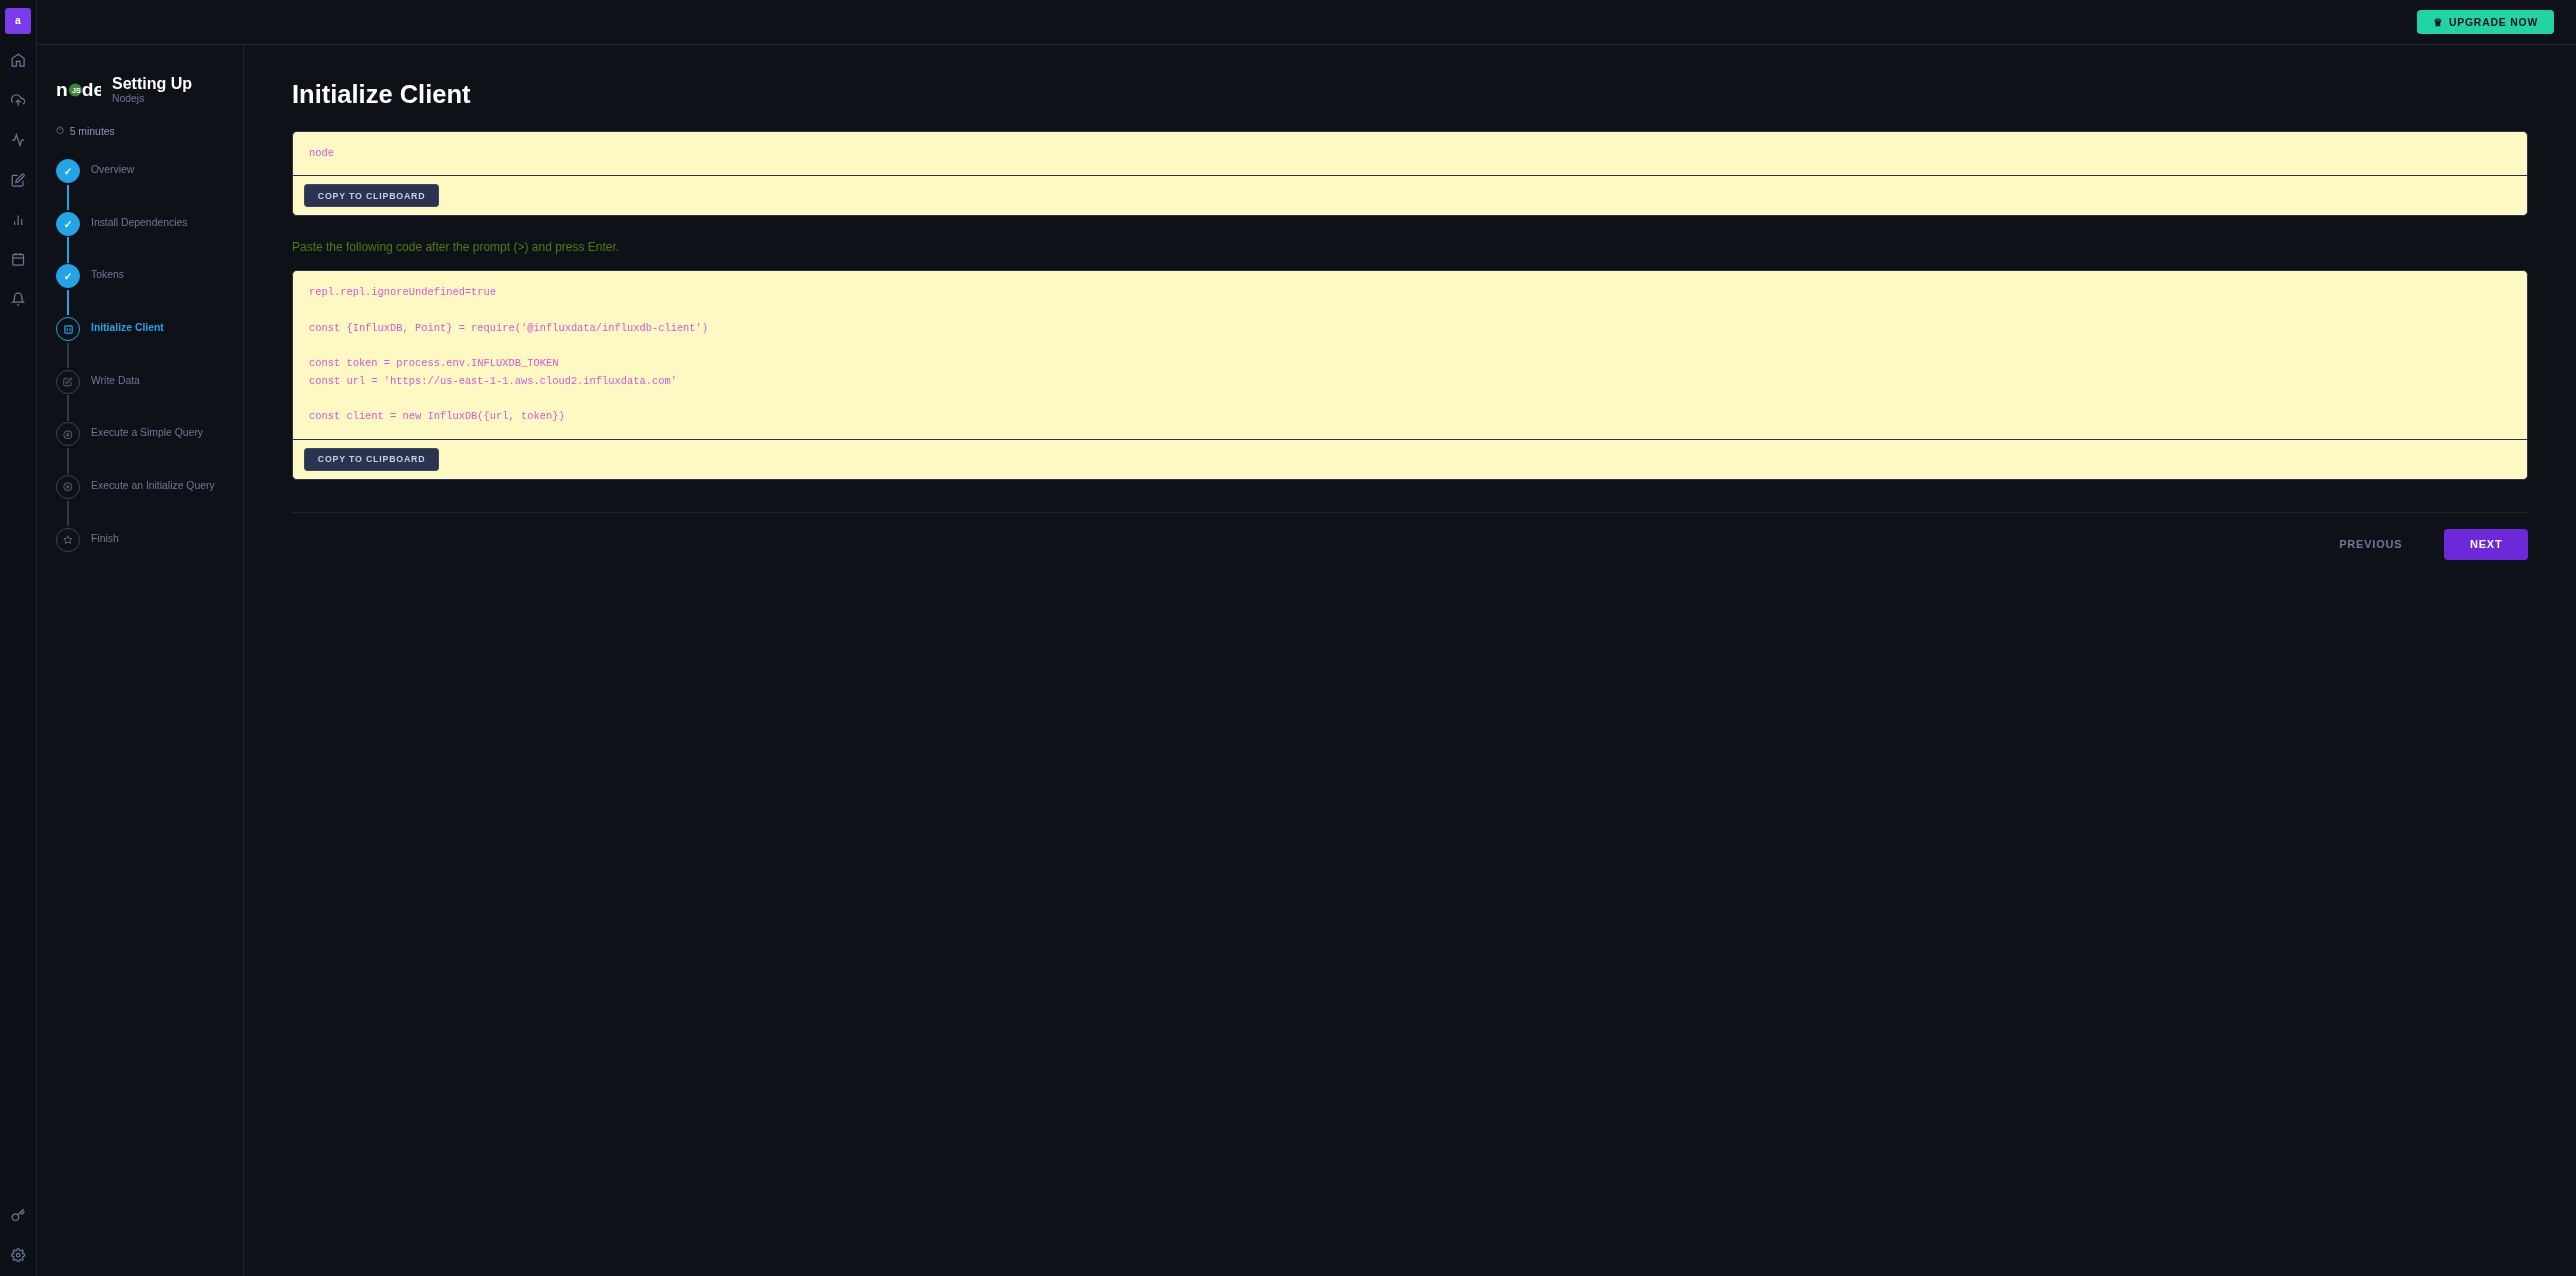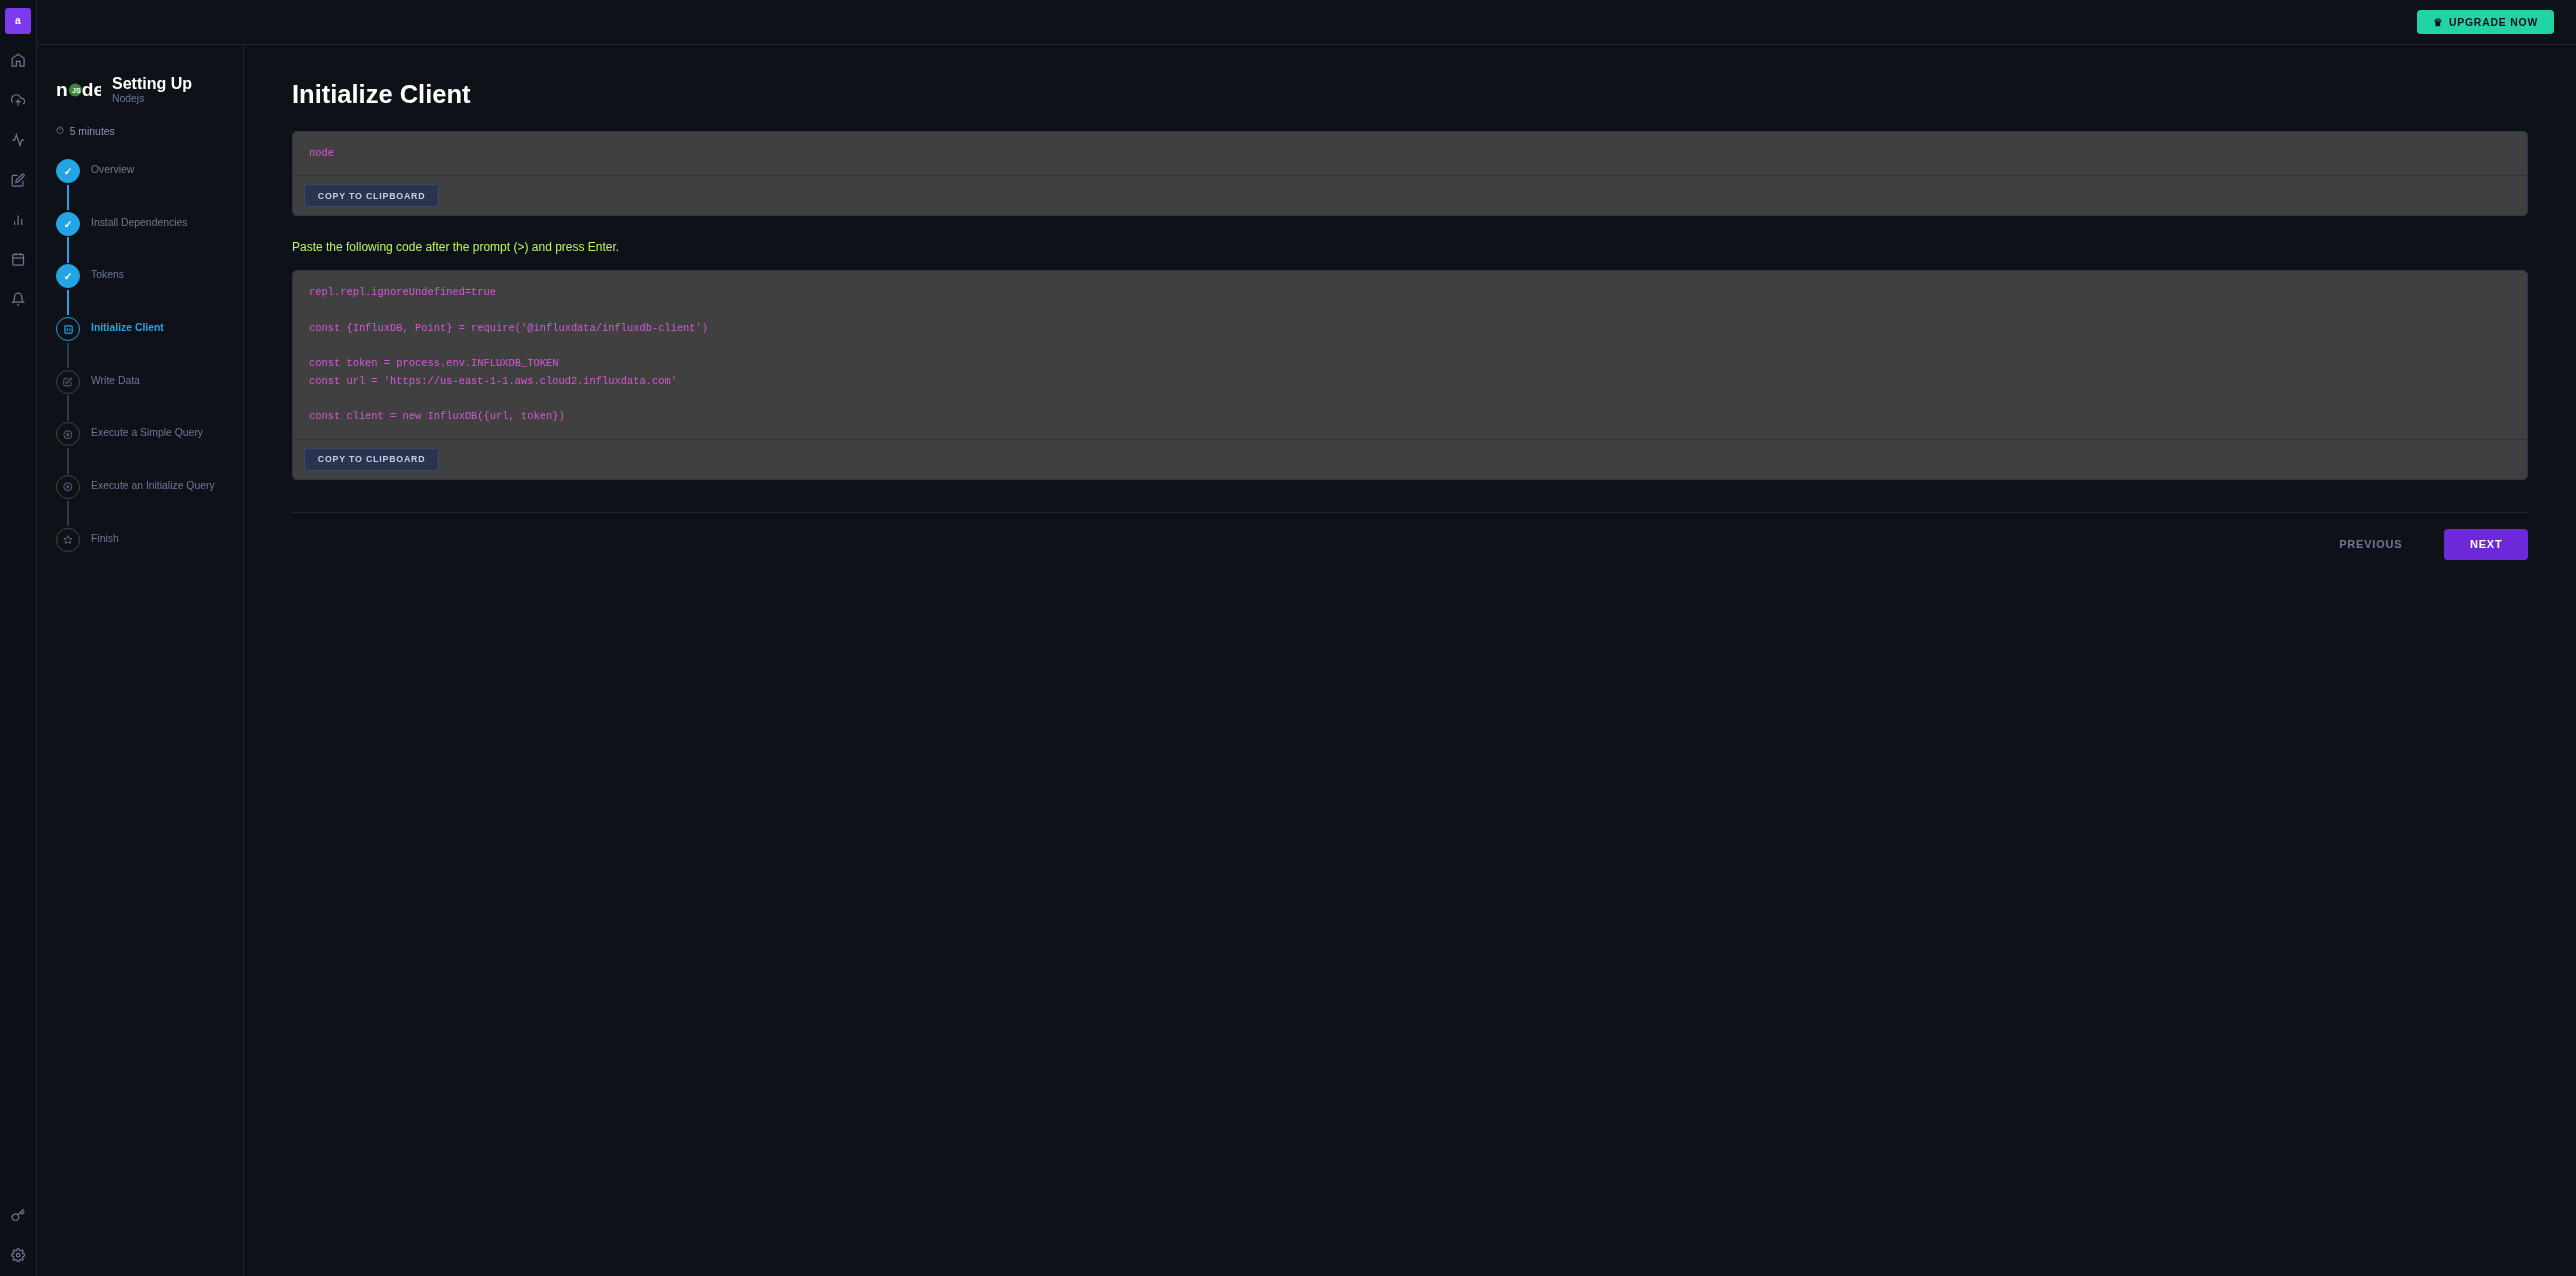--- a/index.html
+++ b/index.html
@@ -203,21 +203,21 @@
     }
     .tutorial-desc {
       font-size: 12px;
       color: #a0b0cc;
       margin-bottom: 14.3px;
       line-height: 1.6;
     }
 
     
     .code-block {
-      background: #404040;
+      background: #fef9c3;
       border: 0.8px solid #2a3450;
       border-radius: 4.8px;
       margin-bottom: 22px;
       overflow: hidden;
     }
     .code-area {
       padding: 12.8px 16px;
       font-family: 'Courier New', Courier, monospace;
       font-size: 10.4px;
       color: #d857d8;
@@ -236,21 +236,21 @@
       padding: 5.6px 12.8px;
       font-size: 8.8px;
       font-weight: 700;
       letter-spacing: 0.8px;
       cursor: pointer;
       text-transform: uppercase;
     }
 
     .tutorial-desc-2 {
       font-size: 12px;
-      color: #bef264;
+      color: #4d7c0f;
       margin-bottom: 12.8px;
       line-height: 1.6;
     }
 
     .bottom-desc {
       font-size: 12px;
       color: #a0b0cc;
       margin-top: 8px;
       line-height: 1.6;
     }

